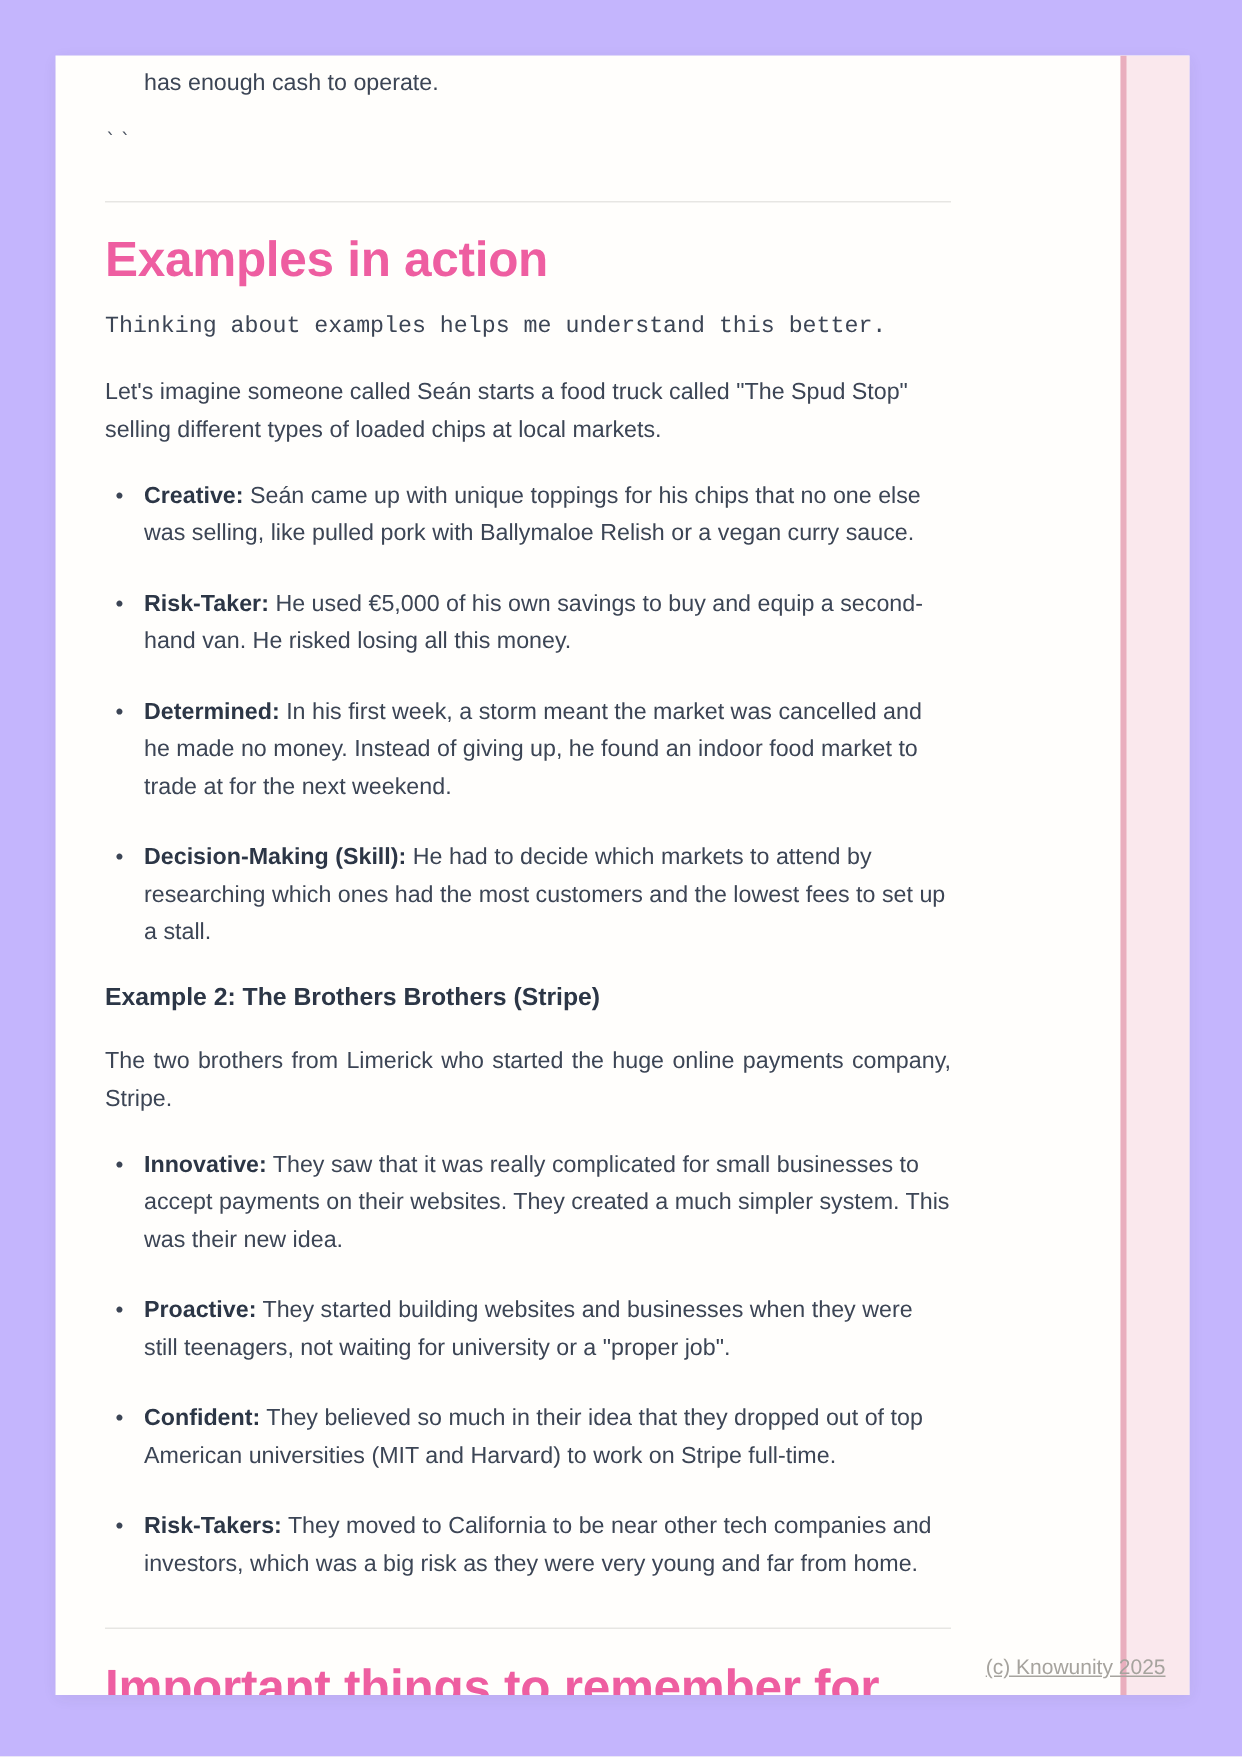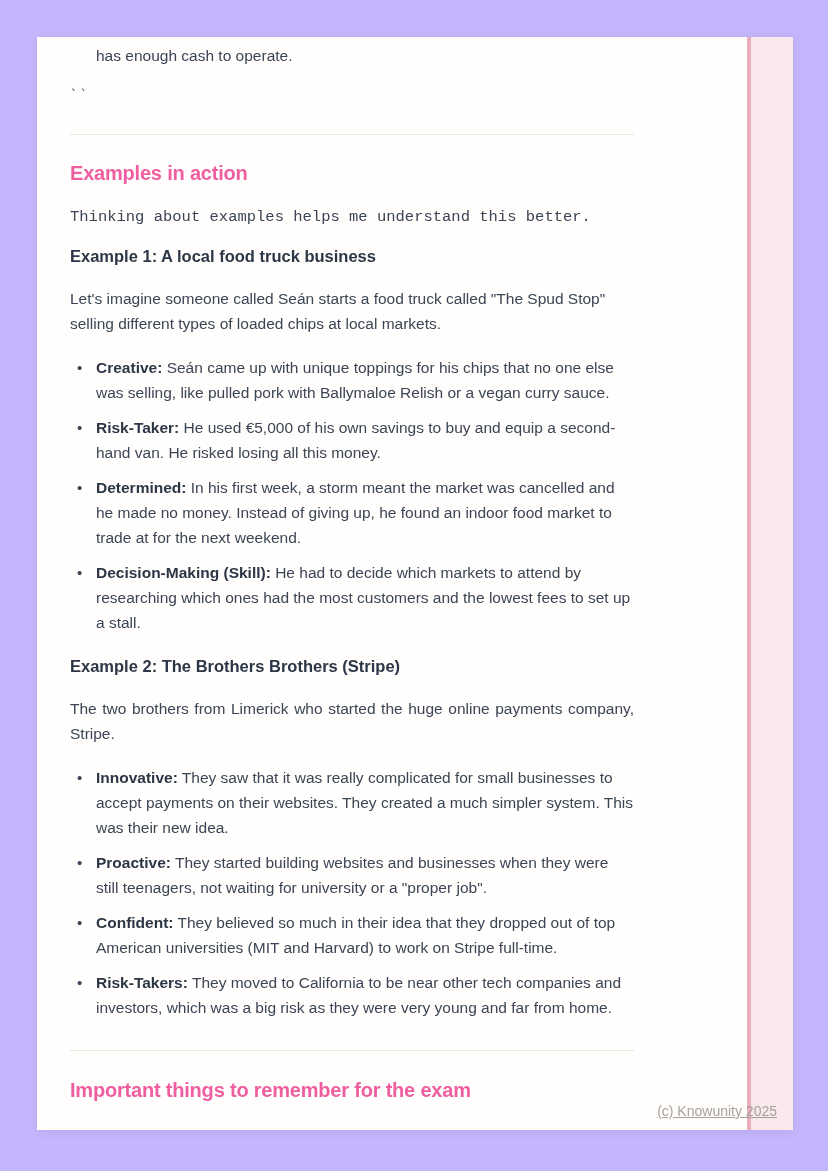--- a/index.html
+++ b/index.html
@@ -45,21 +45,21 @@
     color: #4a5260;
     letter-spacing: 2px;
   }
   hr.rule {
     border: none;
     border-top: 1px solid #e7e6e3;
     margin: 27px 0 0 0;
   }
   h2.pink {
     margin-top: 23px;
-    font-size: 20px;
+    font-size: 33px;
     line-height: 30px;
     font-weight: 700;
     color: #ee5ea1;
     letter-spacing: -0.2px;
   }
   p.intro { margin-top: 17px; font-family: Liberation Mono, monospace; }
   h3.subhead {
     margin-top: 15px;
     font-size: 16.5px;
     line-height: 22px;
@@ -69,21 +69,21 @@
   p.desc { margin-top: 19px; }
   p.justify { text-align: justify; }
   ul.points {
     margin-top: 19px;
     list-style: none;
   }
   ul.points li {
     position: relative;
     padding-left: 26px;
   }
-  ul.points li + li { margin-top: 10px; }
+  ul.points li + li { margin-top: 22px; }
   ul.points li::before {
     content: "\2022";
     position: absolute;
     left: 7px; top: 0;
     color: #3c4555;
     font-size: 15px;
   }
   .b { font-weight: 700; color: #2c3646; }
   h2.exam { margin-top: 24px; }
   .copyright {
@@ -105,21 +105,20 @@
 
     <div class="content">
       <p class="fragment">has enough cash to operate.</p>
       <p class="codemarks">``</p>
 
       <hr class="rule">
 
       <h2 class="pink">Examples in action</h2>
       <p class="intro">Thinking about examples helps me understand this better.</p>
 
-      <h3 class="subhead">Example 1: A local food truck business</h3>
       <p class="desc">Let's imagine someone called Seán starts a food truck called "The Spud Stop" selling different types of loaded chips at local markets.</p>
 
       <ul class="points">
         <li><span class="b">Creative:</span> <span>Seán came up with unique toppings for his chips that no one else was selling, like pulled pork with Ballymaloe Relish or a vegan curry sauce.</span></li>
         <li><span class="b">Risk-Taker:</span> <span>He used €5,000 of his own savings to buy and equip a second-hand van. He risked losing all this money.</span></li>
         <li><span class="b">Determined:</span> <span>In his first week, a storm meant the market was cancelled and he made no money. Instead of giving up, he found an indoor food market to trade at for the next weekend.</span></li>
         <li><span class="b">Decision-Making (Skill):</span> <span>He had to decide which markets to attend by researching which ones had the most customers and the lowest fees to set up a stall.</span></li>
       </ul>
 
       <h3 class="subhead" style="margin-top:20px">Example 2: The Brothers Brothers (Stripe)</h3>

